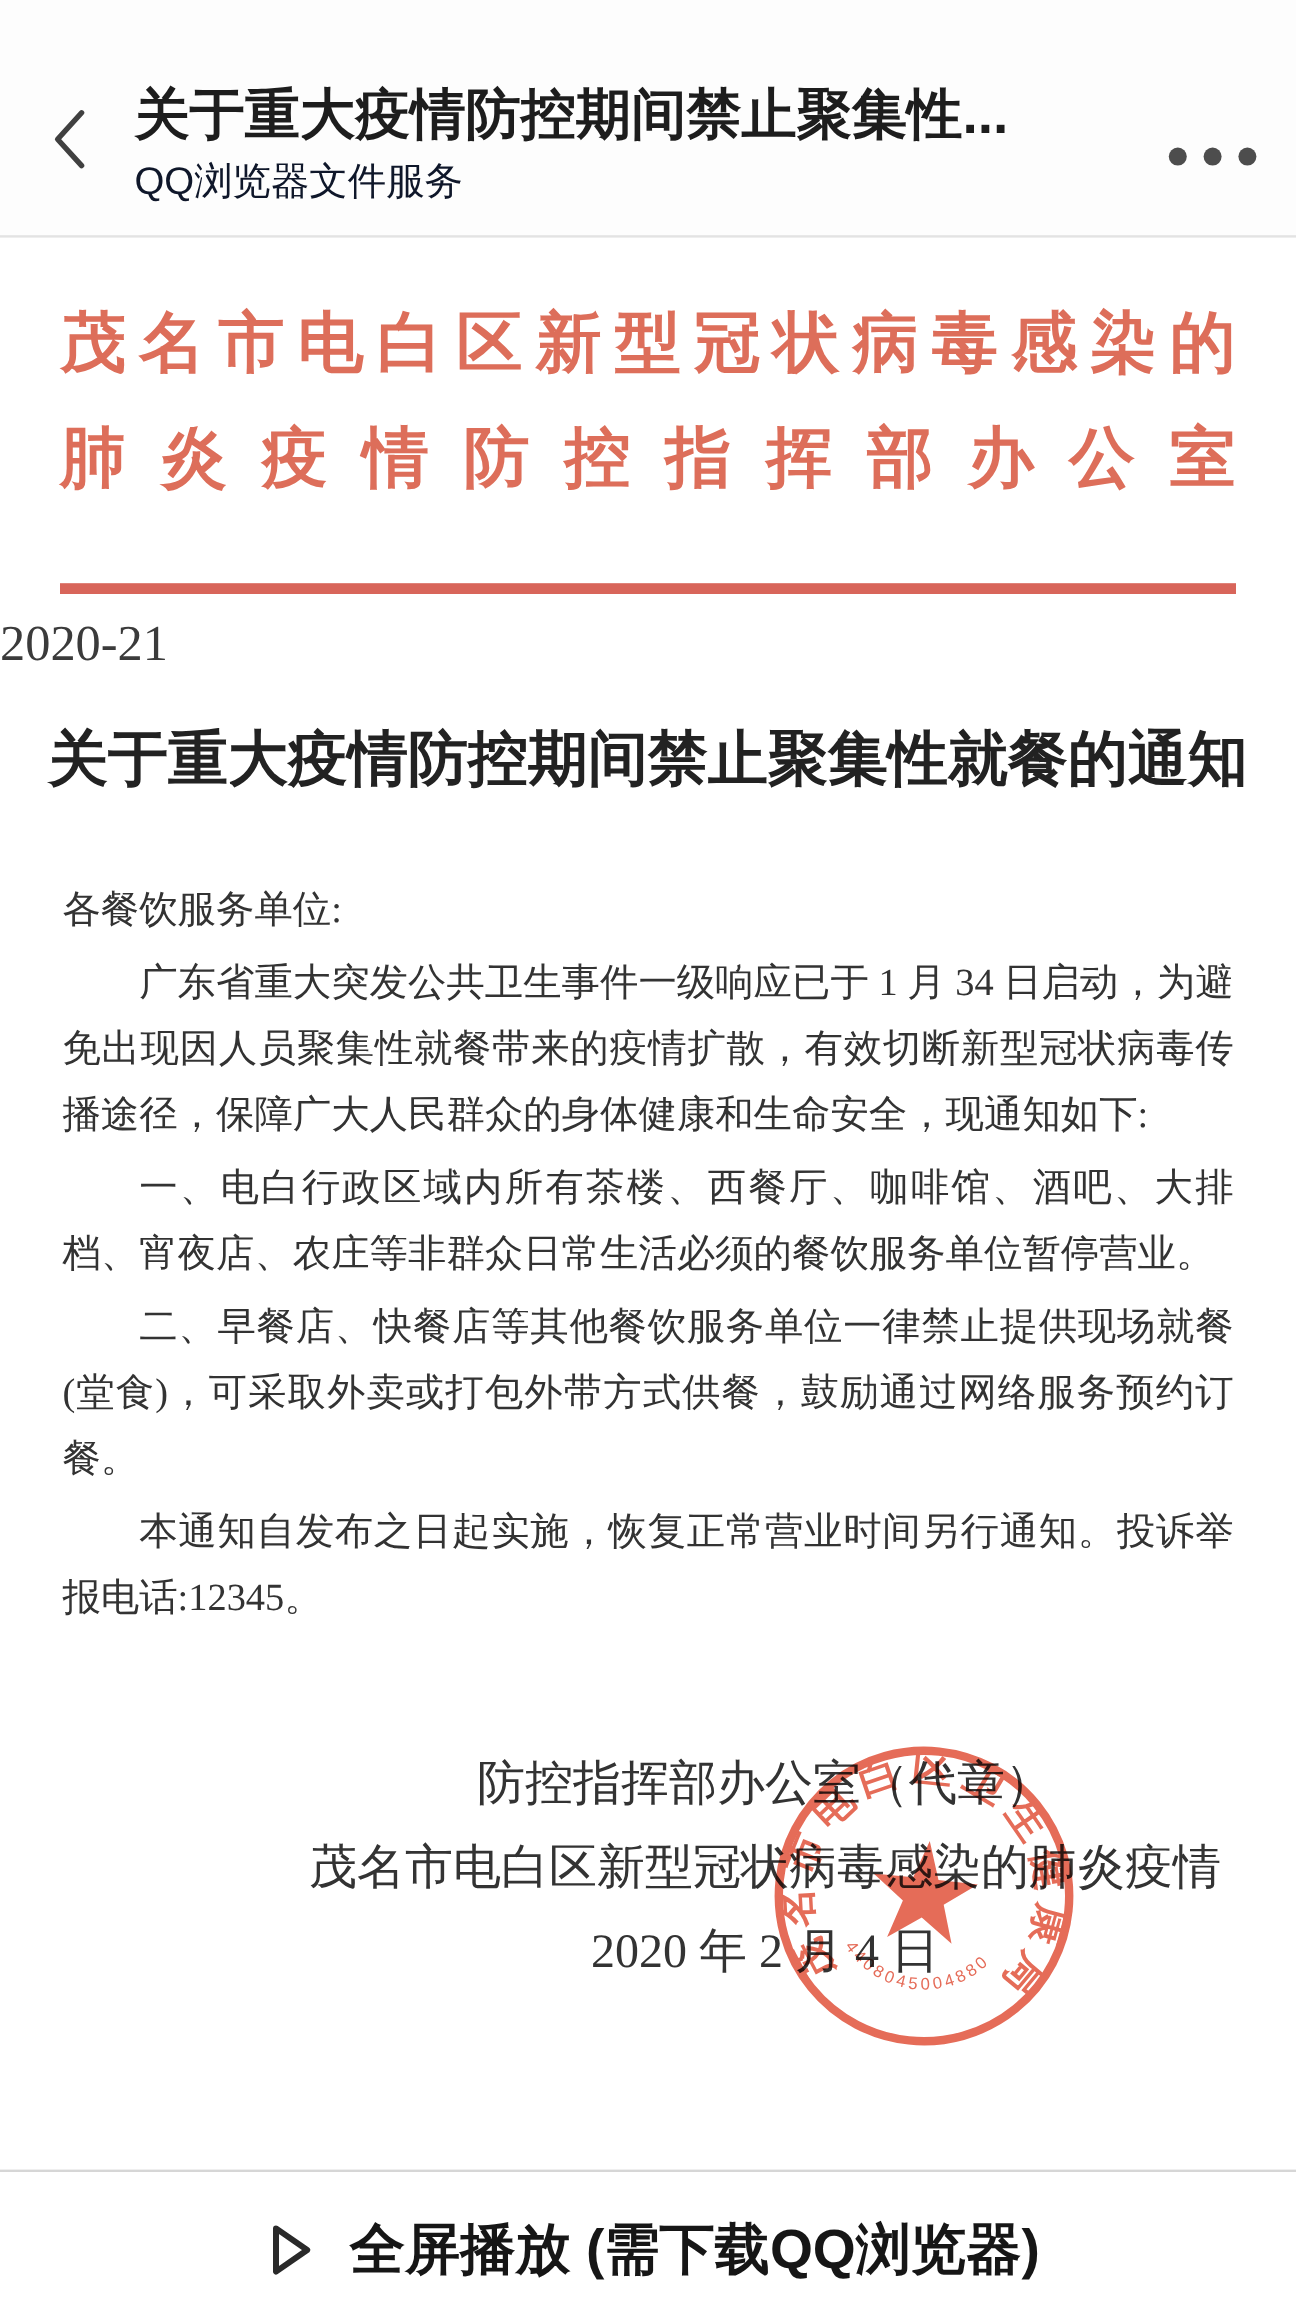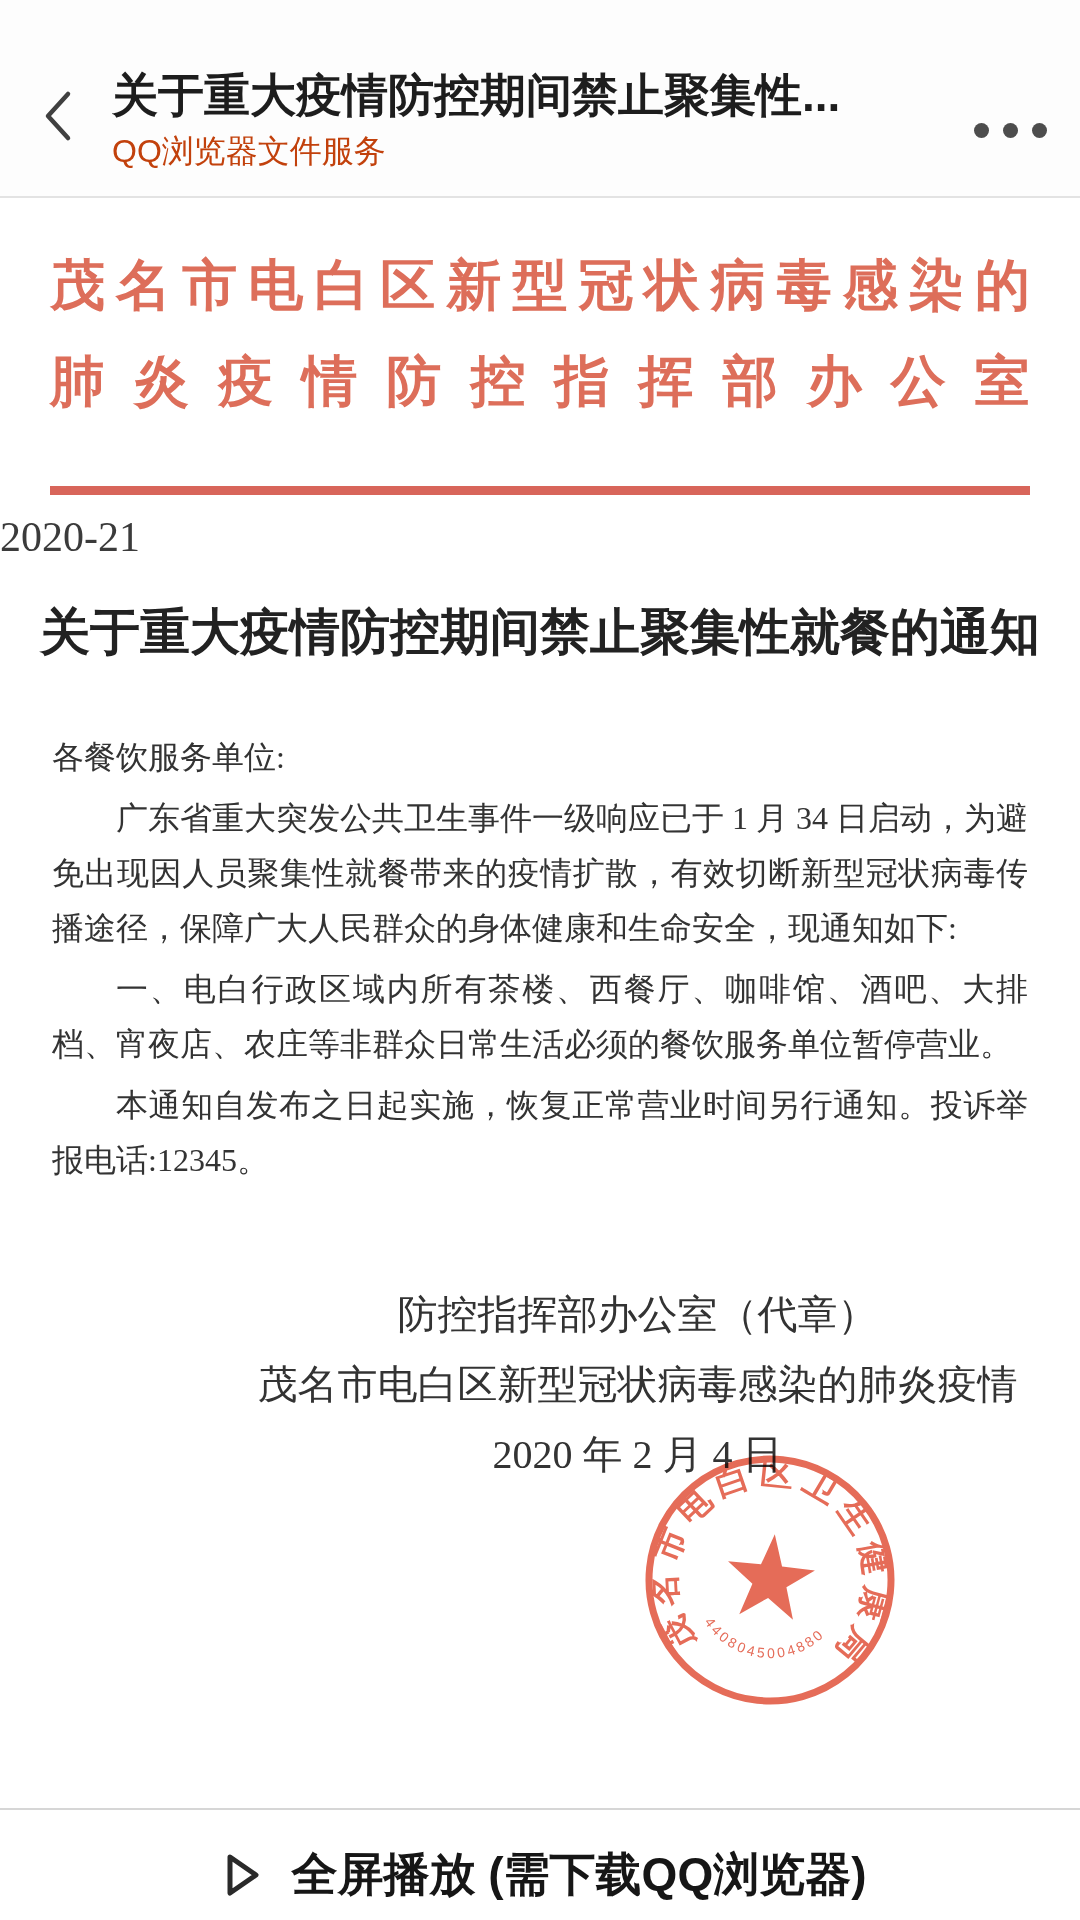--- a/index.html
+++ b/index.html
@@ -8,21 +8,21 @@
   .app{position:relative;width:1080px;height:1660px;background:#ffffff;}
 
   
   .app-header{position:absolute;left:0;top:0;width:1080px;height:198px;
       background:#fdfdfd;border-bottom:2px solid #e3e3e3;box-sizing:border-box;}
   .back-btn{position:absolute;left:30px;top:80px;width:56px;height:72px;
       display:flex;align-items:center;justify-content:center;cursor:pointer;}
   .header-titles{position:absolute;left:112px;top:66px;width:840px;}
   .header-title{font-size:46px;font-weight:700;color:#1d1d1d;line-height:58px;
       white-space:nowrap;overflow:hidden;}
-  .header-subtitle{font-size:32px;color:#c2410c;line-height:42px;margin-top:6px;}
+  .header-subtitle{font-size:32px;color:#0f172a;line-height:42px;margin-top:6px;}
   .menu-btn{position:absolute;right:30px;top:102px;width:80px;height:56px;
       display:flex;align-items:center;justify-content:center;gap:14px;cursor:pointer;}
   .menu-btn i{width:15px;height:15px;border-radius:50%;background:#4d4d4d;display:block;}
 
   
   .doc{position:absolute;left:0;top:200px;width:1080px;color:#2e2e2e;
       font-family:"Liberation Serif","DejaVu Serif",serif;}
   .letterhead{padding:56px 50px 0;color:#dd6e5a;font-weight:700;}
   .lh-line{display:flex;justify-content:space-between;font-size:55px;line-height:60px;}
   .lh-line.first{margin-bottom:36px;}
@@ -105,20 +105,21 @@
     <div class="red-rule"></div>
 
     <div class="issue-number">2020-21</div>
 
     <h1 class="doc-title">关于重大疫情防控期间禁止聚集性就餐的通知</h1>
 
     <div class="doc-body">
       <p>各餐饮服务单位:</p>
       <p class="indent">广东省重大突发公共卫生事件一级响应已于 1 月 34 日启动，为避免出现因人员聚集性就餐带来的疫情扩散，有效切断新型冠状病毒传播途径，保障广大人民群众的身体健康和生命安全，现通知如下:</p>
       <p class="indent">一、电白行政区域内所有茶楼、西餐厅、咖啡馆、酒吧、大排档、宵夜店、农庄等非群众日常生活必须的餐饮服务单位暂停营业。</p>
+      <p class="indent">二、早餐店、快餐店等其他餐饮服务单位一律禁止提供现场就餐(堂食)，可采取外卖或打包外带方式供餐，鼓励通过网络服务预约订餐。</p>
       <p class="indent">本通知自发布之日起实施，恢复正常营业时间另行通知。投诉举报电话:12345。</p>
     </div>
 
     <div class="signature">
       <div>防控指挥部办公室（代章）</div>
       <div>茂名市电白区新型冠状病毒感染的肺炎疫情</div>
       <div>2020 年 2 月 4 日</div>
     </div>
   </main>
 

